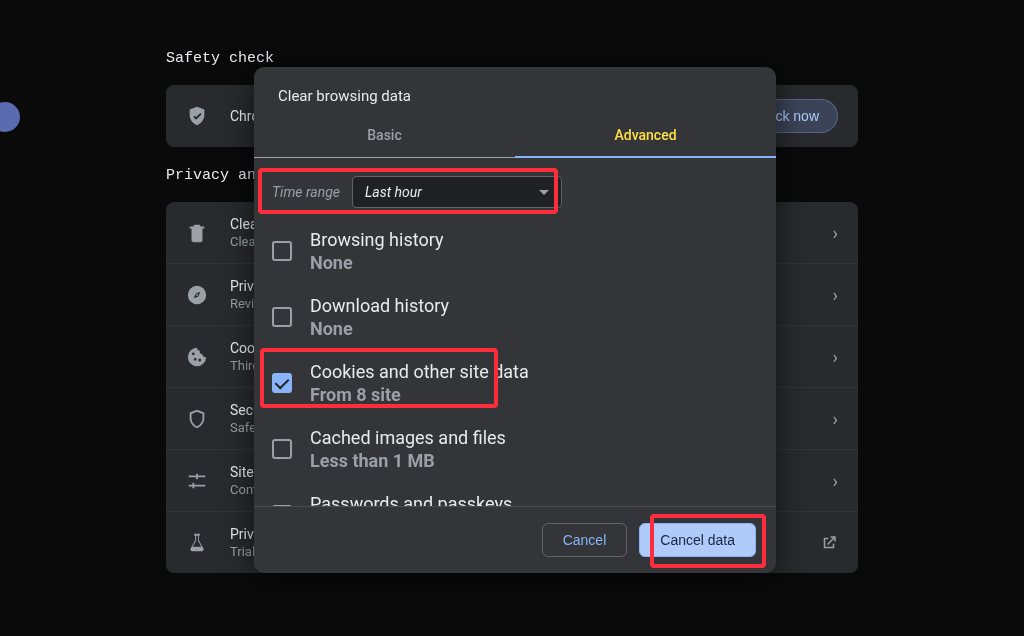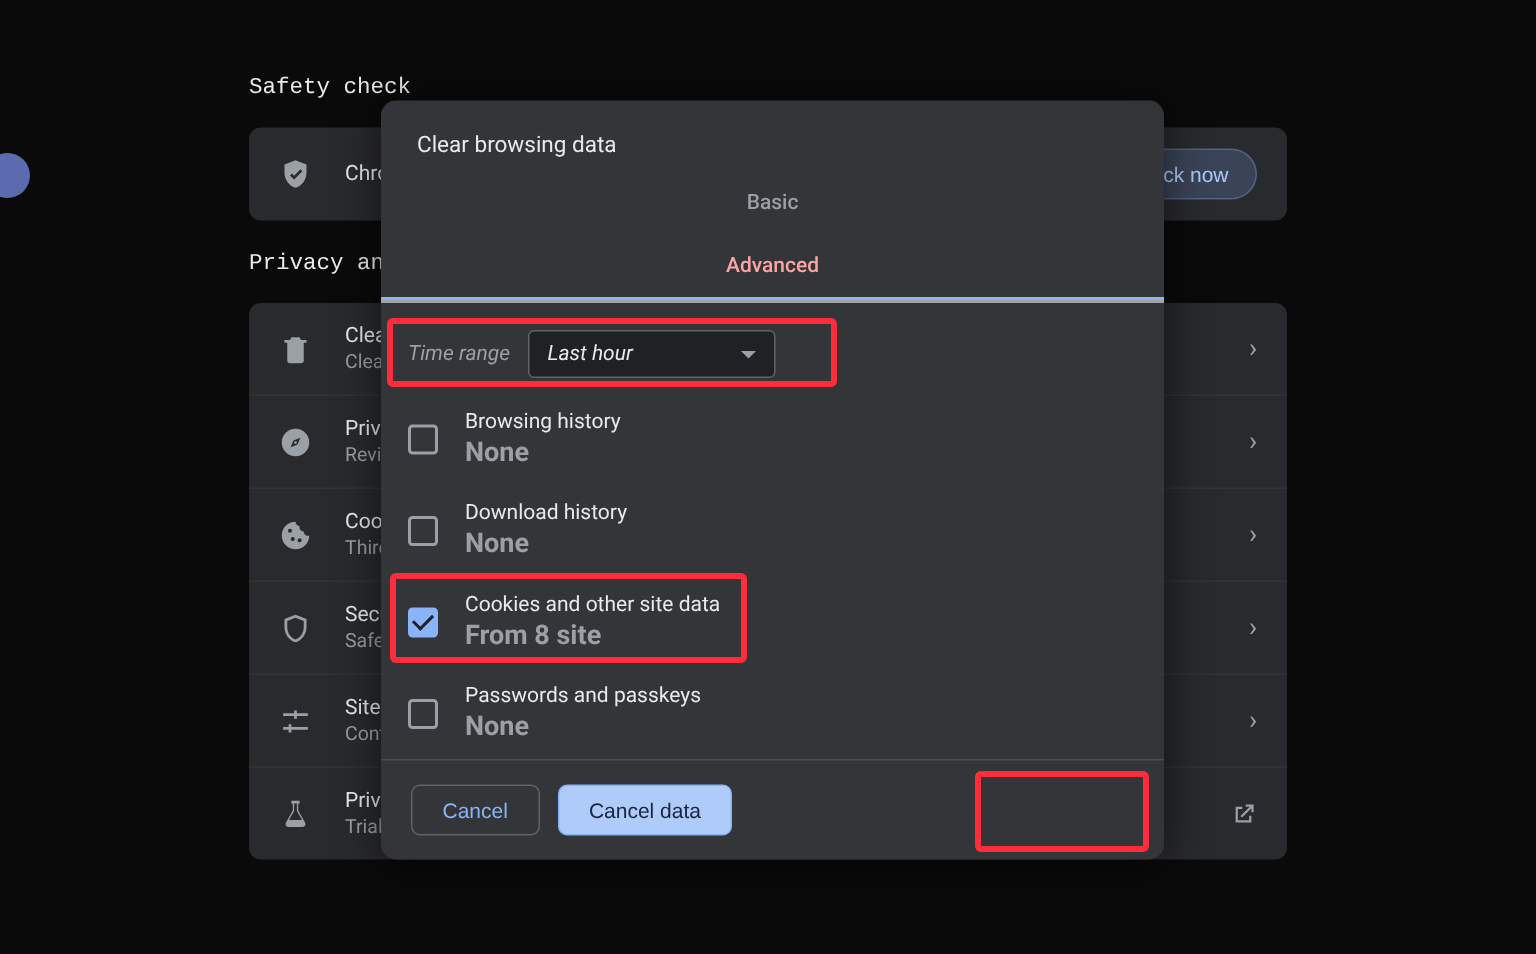--- a/index.html
+++ b/index.html
@@ -99,35 +99,34 @@
       flex-direction: column;
       pointer-events: auto;
     }
     .dialog-title {
       font-size: 15px;
       color: #e8eaed;
       padding: 20px 24px 10px 24px;
     }
     .tabs {
       display: flex;
-      border-bottom: 3px solid #a3a3a3;
-      flex-direction: column;
+      border-bottom: 1px solid #a3a3a3;
     }
     .tab {
       flex: 1;
       text-align: center;
       padding: 12px 0 14px 0;
       font-size: 14px;
       font-weight: 500;
       cursor: pointer;
       position: relative;
     }
     .tab-basic { color: #9aa0a6; }
     .tab-adv {
-      color: #fca5a5;
+      color: #fde047;
     }
     .tab-adv::after {
       content: '';
       position: absolute;
       bottom: -1px;
       left: 0; right: 0;
       height: 2px;
       background: #8ab4f8;
     }
     .timerow {
@@ -152,21 +151,21 @@
       font-size: 14px;
       color: #9aa0a6;
     }
     .time-select {
       background: #202124;
       border: 1px solid #5f6368;
       color: #e8eaed;
       padding: 7px 12px;
       border-radius: 4px;
       font-size: 14px;
-      width: 165px;
+      width: 210px;
       display: flex;
       justify-content: space-between;
       align-items: center;
       cursor: pointer;
     }
     .drop-arrow {
       width: 0; height: 0;
       border-left: 5px solid transparent;
       border-right: 5px solid transparent;
       border-top: 5px solid #9aa0a6;
@@ -200,21 +199,21 @@
     .chk.checked::after {
       content: '';
       width: 6px;
       height: 11px;
       border: solid #202124;
       border-width: 0 2px 2px 0;
       transform: rotate(45deg) translate(-1px, -1px);
     }
     .chk.partial { height: 12px; }
     .chk-text .ct-title {
-      font-size: 14px;
+      font-size: 18px;
       color: #e8eaed;
     }
     .chk-text .ct-sub {
       font-size: 18px;
       color: #9aa0a6;
       margin-top: 2px;
       font-weight: bold;
     }
     .cookies-highlight {
       position: relative;
@@ -225,20 +224,21 @@
       left: -12px;
       top: -2px;
       width: 230px;
       height: 52px;
       border: 4px solid #ff2d3b;
       border-radius: 4px;
       pointer-events: none;
     }
     .dialog-footer {
       display: flex;
+      justify-content: flex-end;
       gap: 12px;
       padding: 16px 20px;
       position: relative;
     }
     .btn-cancel {
       background: transparent;
       border: 1px solid #5f6368;
       color: #8ab4f8;
       padding: 8px 20px;
       border-radius: 6px;
@@ -386,20 +386,27 @@
       <div class="check-item cookies-highlight">
         <div class="chk checked"></div>
         <div class="chk-text">
           <div class="ct-title">Cookies and other site data</div>
           <div class="ct-sub">From 8 site</div>
         </div>
       </div>
       <div class="check-item">
         <div class="chk"></div>
         <div class="chk-text">
+          <div class="ct-title">Cached images and files</div>
+          <div class="ct-sub">Less than 1 MB</div>
+        </div>
+      </div>
+      <div class="check-item">
+        <div class="chk"></div>
+        <div class="chk-text">
           <div class="ct-title">Passwords and passkeys</div>
           <div class="ct-sub">None</div>
         </div>
       </div>
       <div class="check-item" style="padding-bottom:2px;">
         <div class="chk partial"></div>
         <div class="chk-text">
           <div class="ct-title">Auto-fill form data</div>
         </div>
       </div>

